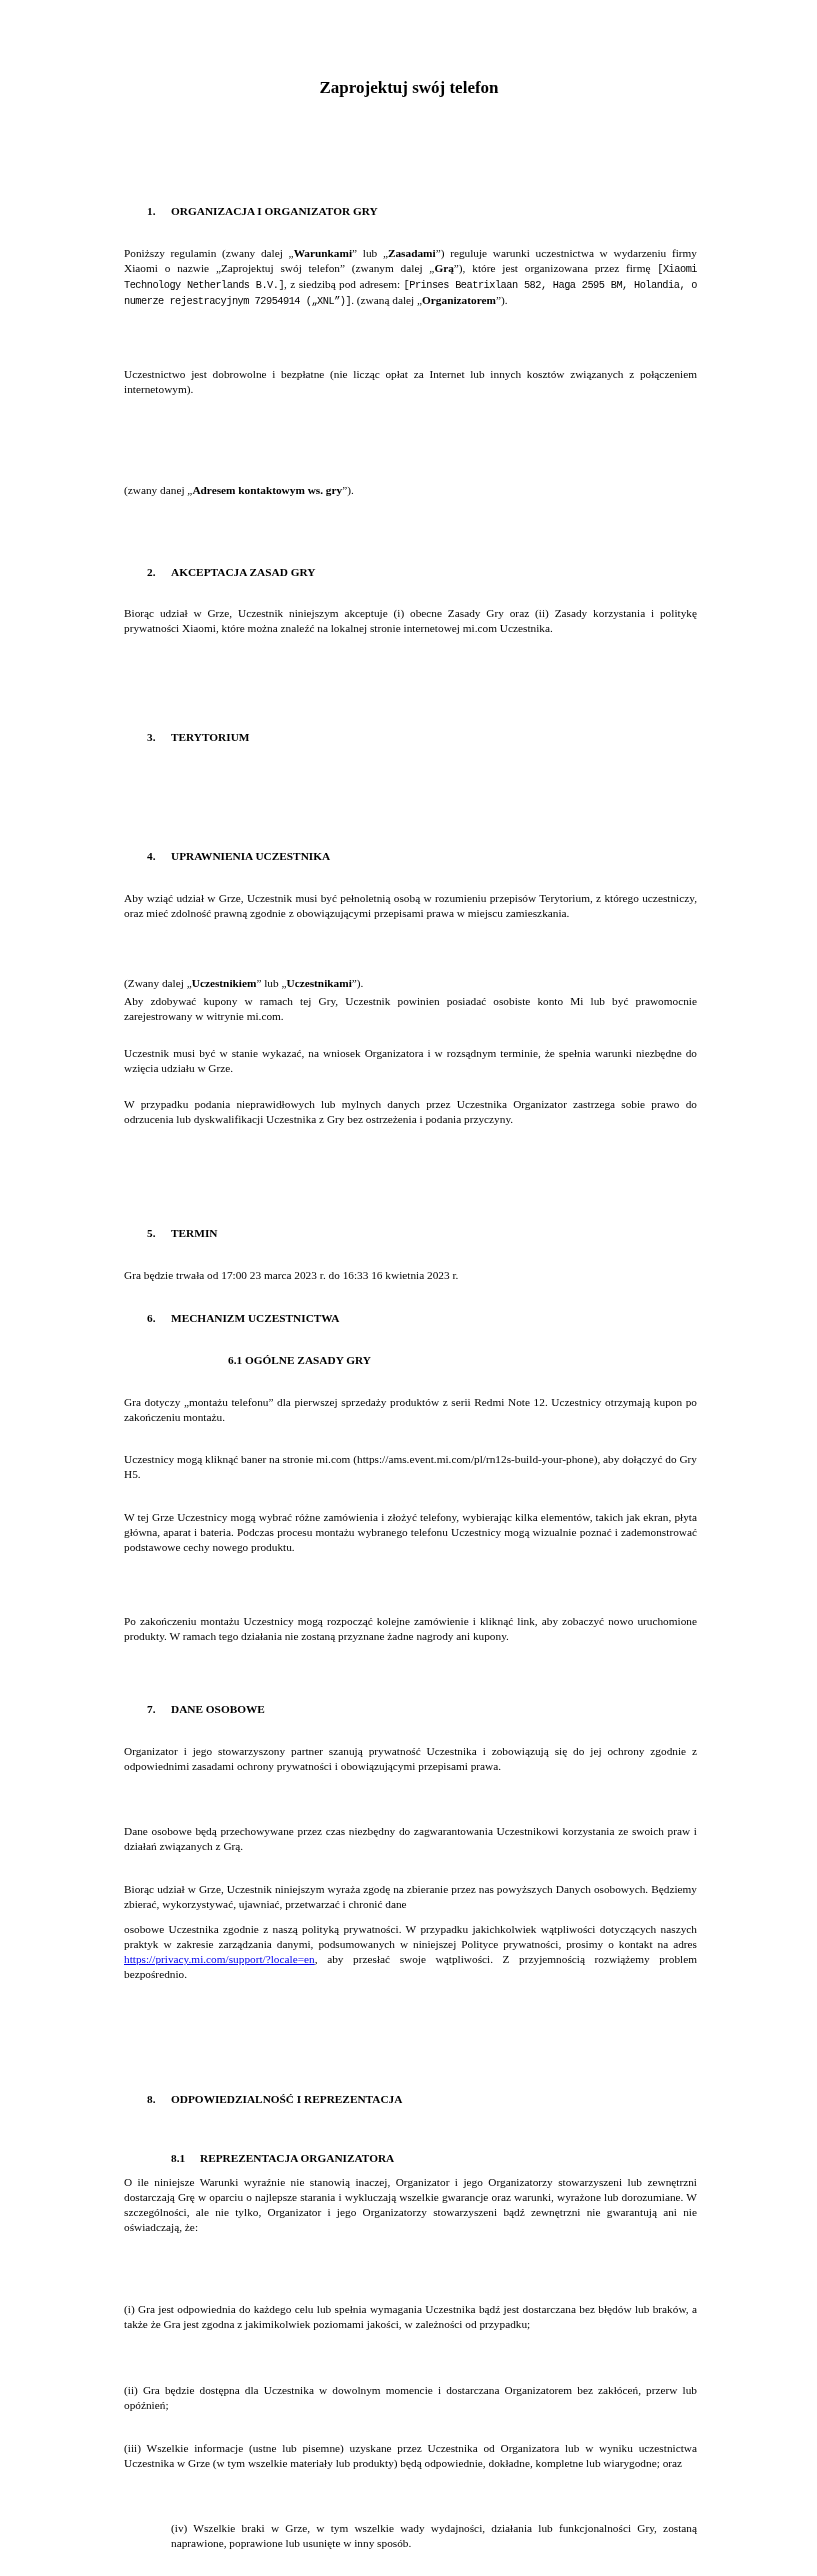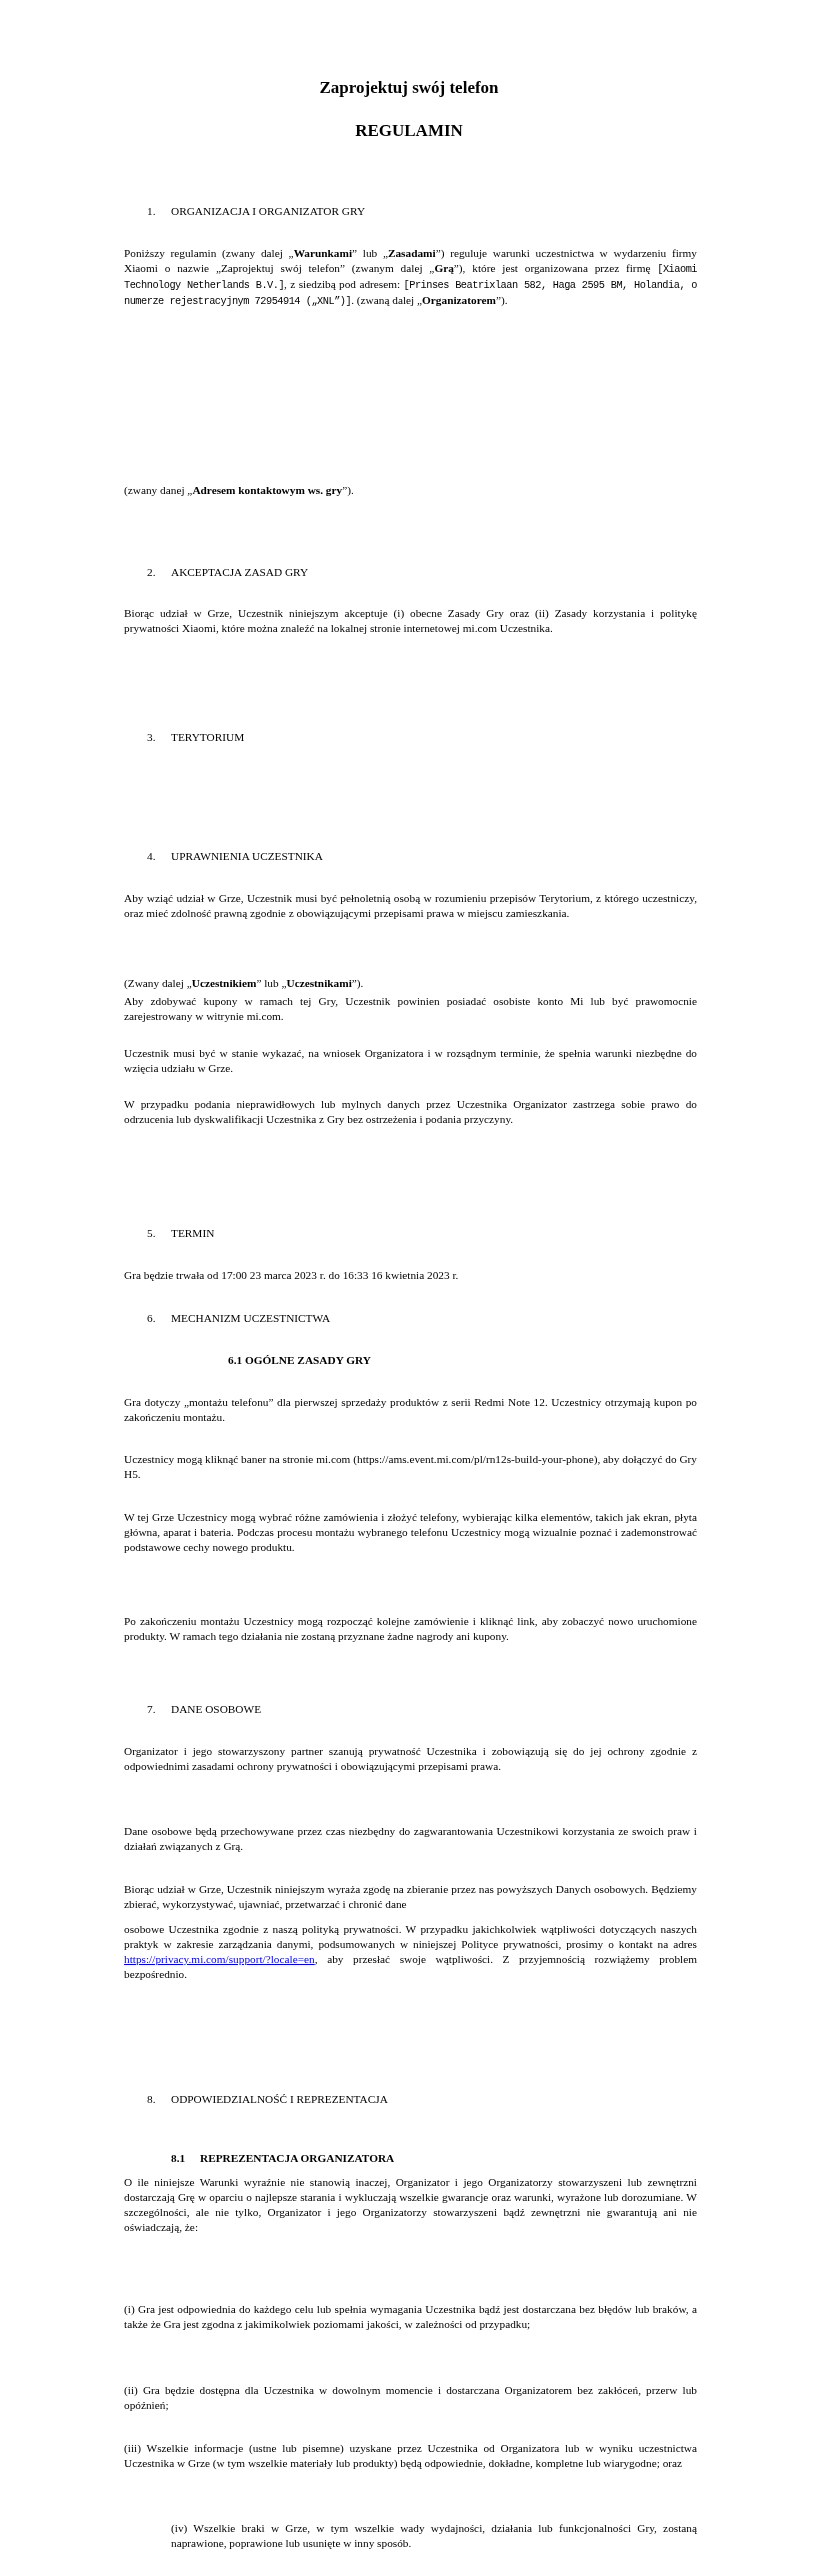--- a/index.html
+++ b/index.html
@@ -1,38 +1,38 @@
 <!DOCTYPE html>
 <html style="font-size:8.2px"><head>
 <meta charset="utf-8">
 <style>
   html, body { margin: 0; padding: 0; background: #ffffff; }
   body { width: 818px; min-height: 3952px; position: relative; color: #000; font-family: "Liberation Serif", serif; font-size: 11.3px; }
   .page { position: relative; width: 818px; height: 3952px; }
   .title { position: absolute; left: 0; width: 818px; text-align: center; font-weight: bold; font-size: 17px; }
-  .h { position: absolute; left: 147px; font-weight: normal; font-size: 11.3px; white-space: nowrap; }
+  .h { position: absolute; left: 147px; font-weight: bold; font-size: 11.3px; white-space: nowrap; }
   .h .num { display: inline-block; width: 24px; }
   .sub { position: absolute; left: 171px; font-weight: bold; font-size: 11.3px; white-space: nowrap; }
   .sub .num { display: inline-block; width: 29px; margin-top: 16px; }
   .p { position: absolute; left: 124px; width: 573px; text-align: justify; line-height: 15px; }
   .p.ind { left: 171px; width: 526px; }
   .mono { font-family: "Liberation Mono", monospace; font-size: 10.3px; letter-spacing: -0.5px; }
   a.link { color: #0000ee; text-decoration: underline; margin-top: 24px; }
   b { font-weight: bold; }
 </style>
 </head>
 <body>
 
 <div class="page">
 
   <div class="title" style="top:78px">Zaprojektuj swój telefon</div>
-  <div class="title" style="top:121px">REGULAMIN</div>
 
   <div class="h" style="top:205px"><span class="num">1.</span><span>ORGANIZACJA I ORGANIZATOR GRY</span></div>
   <div class="p" style="top:246px"><span>Poniższy regulamin (zwany dalej „</span><b>Warunkami</b><span>” lub „</span><b>Zasadami</b><span>”) reguluje warunki uczestnictwa w wydarzeniu firmy Xiaomi o nazwie „Zaprojektuj swój telefon” (zwanym dalej „</span><b>Grą</b><span>”), które jest organizowana przez firmę </span><span class="mono">[Xiaomi Technology Netherlands B.V.]</span><span>, z siedzibą pod adresem: </span><span class="mono">[Prinses Beatrixlaan 582, Haga 2595 BM, Holandia, o numerze rejestracyjnym 72954914 („XNL”)]</span><span>. (zwaną dalej „</span><b>Organizatorem</b><span>”).</span></div>
+  <div class="p" style="top:367px">Uczestnictwo jest dobrowolne i bezpłatne (nie licząc opłat za Internet lub innych kosztów związanych z połączeniem internetowym).</div>
   <div class="p" style="top:483px"><span>(zwany danej „</span><b>Adresem kontaktowym ws. gry</b><span>”).</span></div>
 
   <div class="h" style="top:566px"><span class="num">2.</span><span>AKCEPTACJA ZASAD GRY</span></div>
   <div class="p" style="top:606px">Biorąc udział w Grze, Uczestnik niniejszym akceptuje (i) obecne Zasady Gry oraz (ii) Zasady korzystania i politykę prywatności Xiaomi, które można znaleźć na lokalnej stronie internetowej mi.com Uczestnika.</div>
 
   <div class="h" style="top:731px"><span class="num">3.</span><span>TERYTORIUM</span></div>
 
   <div class="h" style="top:850px"><span class="num">4.</span><span>UPRAWNIENIA UCZESTNIKA</span></div>
   <div class="p" style="top:891px">Aby wziąć udział w Grze, Uczestnik musi być pełnoletnią osobą w rozumieniu przepisów Terytorium, z którego uczestniczy, oraz mieć zdolność prawną zgodnie z obowiązującymi przepisami prawa w miejscu zamieszkania.</div>
   <div class="p" style="top:976px"><span>(Zwany dalej „</span><b>Uczestnikiem</b><span>” lub „</span><b>Uczestnikami</b><span>”).</span></div>

